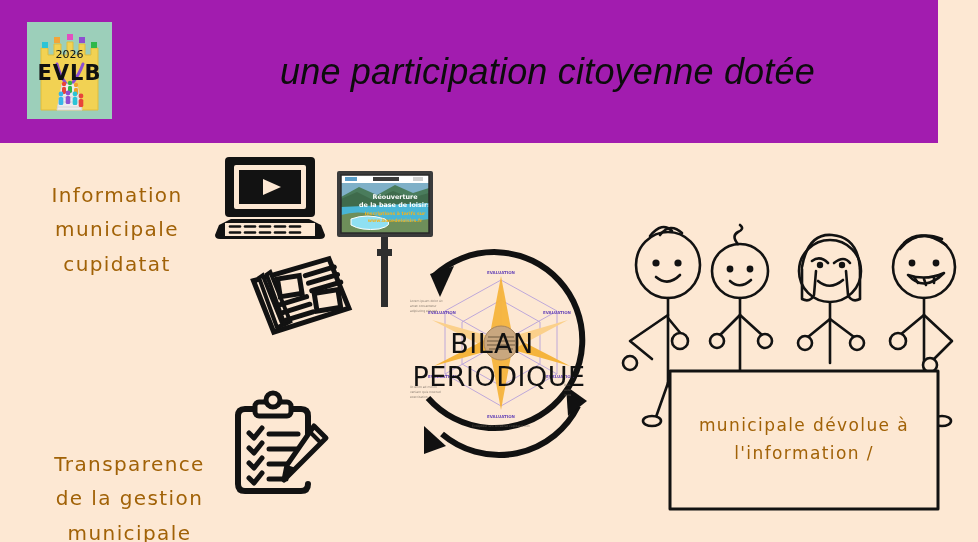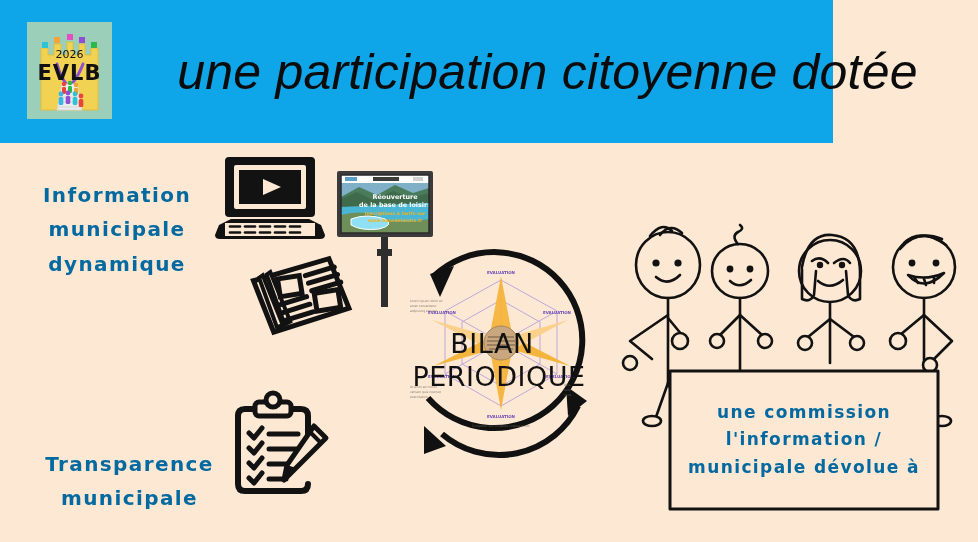--- a/index.html
+++ b/index.html
@@ -4,47 +4,47 @@
 <title>une participation citoyenne dotée de moyens</title>
 <style>
   html,body{margin:0;padding:0;background:#ffffff;}
   body{font-family:"DejaVu Sans",sans-serif;}
   #slide{
     position:relative;width:978px;height:542px;overflow:hidden;
     background:#fde8d3;
   }
   
   #header{
-    position:absolute;left:0;top:0;width:833px;height:143px;
-    background:#0ea5e9;
+    position:absolute;left:0;top:0;width:938px;height:143px;
+    background:#a21caf;
   }
   #logo{
     position:absolute;left:27px;top:22px;width:85px;height:97px;
     background:#9ccfba;
   }
   #logo svg{display:block;}
   #title{
     position:absolute;left:125px;top:8px;width:845px;height:128px;
     display:flex;align-items:center;justify-content:center;
   }
   #title .ttxt{
     font-family:"Liberation Sans","DejaVu Sans",sans-serif;
-    font-style:italic;font-weight:400;font-size:50px;line-height:1.22;
+    font-style:italic;font-weight:400;font-size:36px;line-height:1.22;
     color:#0c0c0c;text-align:center;letter-spacing:.2px;
     width:100%;
   }
   #title .l2{display:block;}
   
   #body{
     position:absolute;left:0;top:143px;width:978px;height:399px;
     background:#fde8d3;
   }
   .hand{
     font-family:"DejaVu Sans",sans-serif;
-    font-weight:700;color:#0369a1;letter-spacing:1.4px;
+    font-weight:400;color:#a16207;letter-spacing:1.4px;
   }
   .leftlabel{
     position:absolute;text-align:center;font-size:20px;line-height:1.72;
   }
   #label-info{left:12px;top:35px;width:210px;}
   #label-transp{left:22px;top:265px;width:215px;margin-top:39px;}
   
   .iconbox{position:absolute;}
   #laptop{left:213px;top:12px;}
   #news{left:248px;top:108px;}
@@ -129,25 +129,26 @@
         <span>une participation citoyenne dotée</span>
       </div>
     </div>
   </div>
 
   <div id="body">
 
     <div class="leftlabel hand" id="label-info">
       <div>Information</div>
       <div>municipale</div>
-      <div>dynamique</div>
+      <div>cupidatat</div>
     </div>
 
     <div class="leftlabel hand" id="label-transp">
       <div>Transparence</div>
+      <div>de la gestion</div>
       <div>municipale</div>
     </div>
 
     <div class="iconbox" id="laptop">
       <svg width="118" height="90" viewBox="0 0 118 90">
         <rect x="12" y="2" width="90" height="60" rx="4" fill="#121212"></rect>
         <rect x="21" y="10" width="72" height="44" rx="2" fill="#fde8d3"></rect>
         <rect x="26" y="15" width="62" height="34" fill="#121212"></rect>
         <path d="M50 24 L68 32 L50 40 Z" fill="#fde8d3"></path>
         <path d="M6 70 L18 64 L96 64 L108 70 L112 80 Q112 84 107 84 L7 84 Q2 84 2 80 Z" fill="#121212"></path>
@@ -406,21 +407,20 @@
 
           <g>
             <rect x="58" y="148" width="268" height="138" fill="#fde8d3" stroke="#121212" stroke-width="3"></rect>
           </g>
         </g>
       </svg>
       
       <div style="position:absolute;left:60px;top:152px;width:264px;height:130px;
                   display:flex;flex-direction:column;justify-content:center;align-items:center;" class="hand">
         <div style="font-size:17px;line-height:1.62;text-align:center;">
-          <div>une commission</div>
+          <div>municipale dévolue à</div>
           <div>l'information /</div>
-          <div>municipale dévolue à</div>
         </div>
       </div>
     </div>
 
   </div>
 </div>
 
 </body></html>

